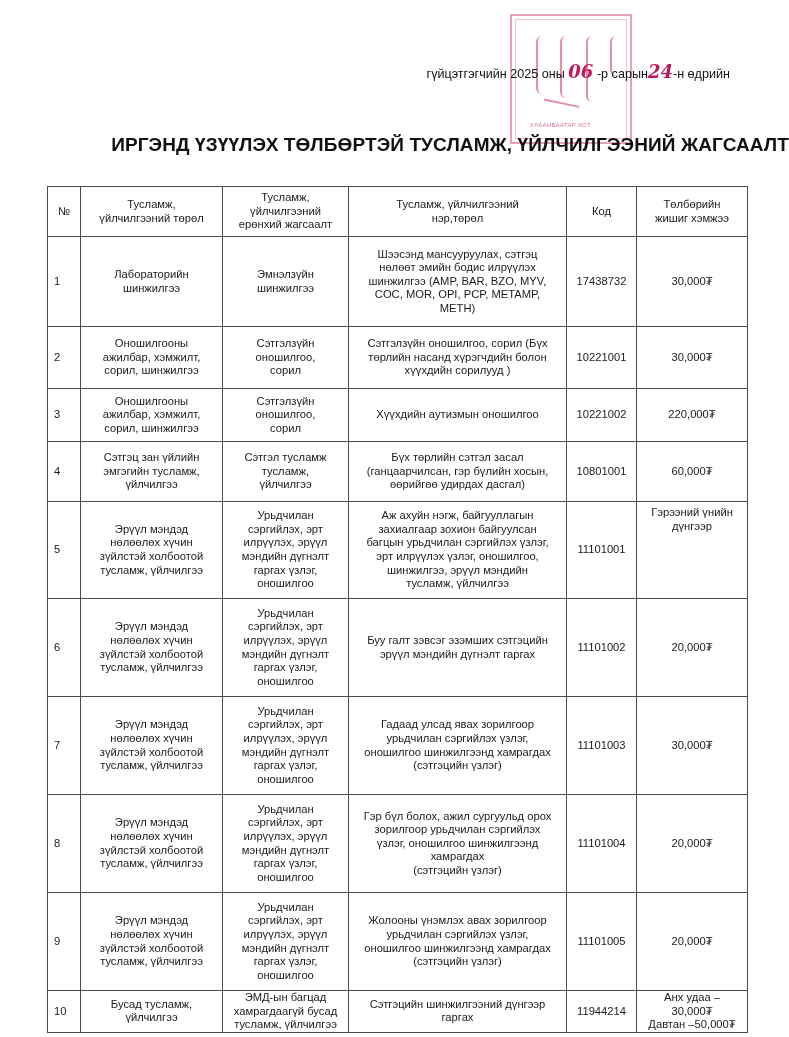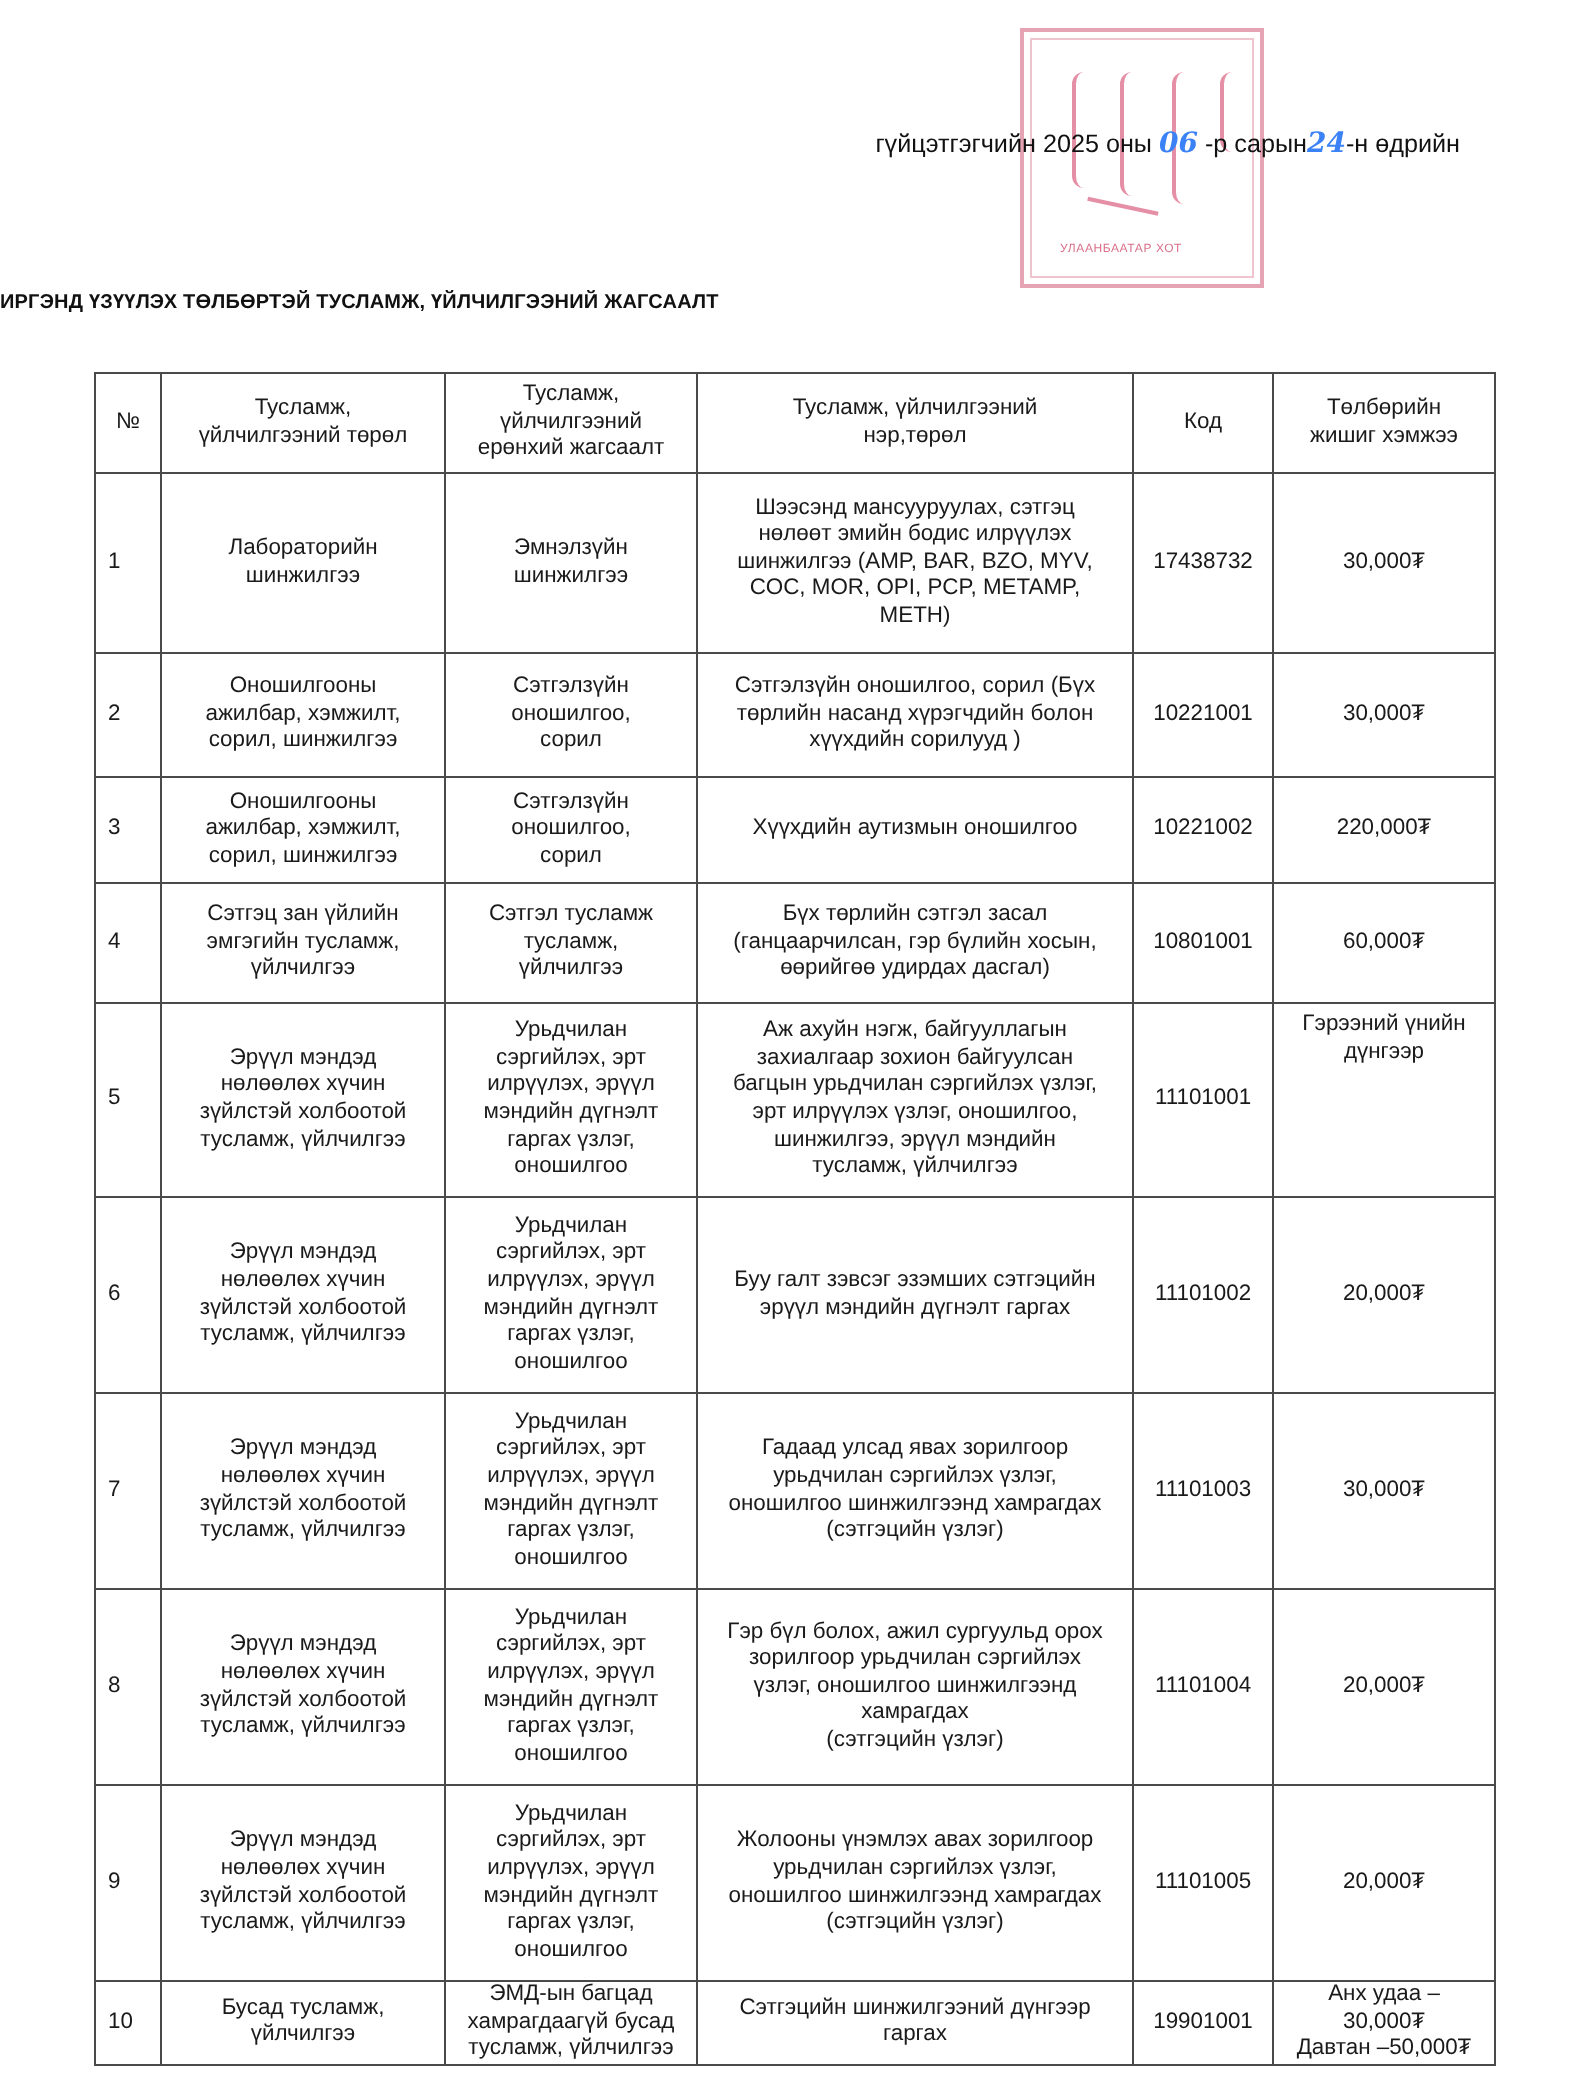--- a/index.html
+++ b/index.html
@@ -8,23 +8,23 @@
   .stamp { position: absolute; left: 510px; top: 14px; width: 118px; height: 126px;
            border: 2px solid #e6a3b4; box-shadow: inset 0 0 0 3px #fff, inset 0 0 0 4px #f0c4cf; }
   .stamp .glyph { position: absolute; top: 20px; width: 14px; height: 58px; border-left: 2px solid #e58fa6;
                   border-radius: 6px; }
   .stamp .g1 { left: 24px; } .stamp .g2 { left: 48px; height: 62px; } .stamp .g3 { left: 74px; height: 66px; } .stamp .g4 { left: 98px; height: 40px; }
   .stamp .city { position: absolute; left: 18px; bottom: 14px; font-size: 6px; color: #d9708c; letter-spacing: 0.3px; }
   .stamp .sig { position: absolute; left: 30px; top: 86px; width: 36px; height: 14px; border-top: 2px solid #e58fa6;
                 transform: rotate(12deg); }
   .header-note { position: absolute; right: 59px; top: 64px; text-align: right;
                  font-size: 12.6px; line-height: 16px; color: #111; }
-  .header-note .hw { font-family: "DejaVu Serif", serif; font-style: italic; font-weight: bold; font-size: 14px; color: #3b82f6; text-align: right; }
-  .title { position: absolute; left: 0; width: 789px; top: 146px; text-align: left;
-           font-weight: bold; font-size: 10px; letter-spacing: 0.1px; color: #111; }
+  .header-note .hw { font-family: "DejaVu Serif", serif; font-style: italic; font-weight: bold; font-size: 18px; color: #be185d; text-align: right; }
+  .title { position: absolute; left: 0; width: 789px; top: 134px; text-align: right;
+           font-weight: bold; font-size: 19px; letter-spacing: 0.1px; color: #111; }
   table { position: absolute; left: 47px; top: 186px; border-collapse: collapse; width: 700px;
           font-size: 11.2px; line-height: 13.6px; table-layout: fixed; }
   td, th { border: 1px solid #4a4a4a; padding: 0 3px; text-align: center; vertical-align: middle; font-weight: normal; }
   th { height: 49px; }
   td.num { text-align: left; padding-left: 6px; }
   .col-num { width: 33px; } .col-type { width: 142px; } .col-gen { width: 126px; }
   .col-name { width: 218px; } .col-code { width: 70px; } .col-price { width: 111px; }
   td.price-top { vertical-align: top; padding-top: 4px; }
   .pre { white-space: pre-line; }
 </style>
@@ -224,19 +224,19 @@
       </tr>
       <tr style="height: 41px;">
         <td class="num">10</td>
         <td class="pre">Бусад тусламж,
 үйлчилгээ</td>
         <td class="pre">ЭМД-ын багцад
 хамрагдаагүй бусад
 тусламж, үйлчилгээ</td>
         <td class="pre">Сэтгэцийн шинжилгээний  дүнгээр
 гаргах</td>
-        <td>19901001</td>
+        <td>11944214</td>
         <td class="pre">Анх удаа –
 30,000₮
 Давтан –50,000₮</td>
       </tr>
     </tbody>
 </table>
 
 </body></html>

